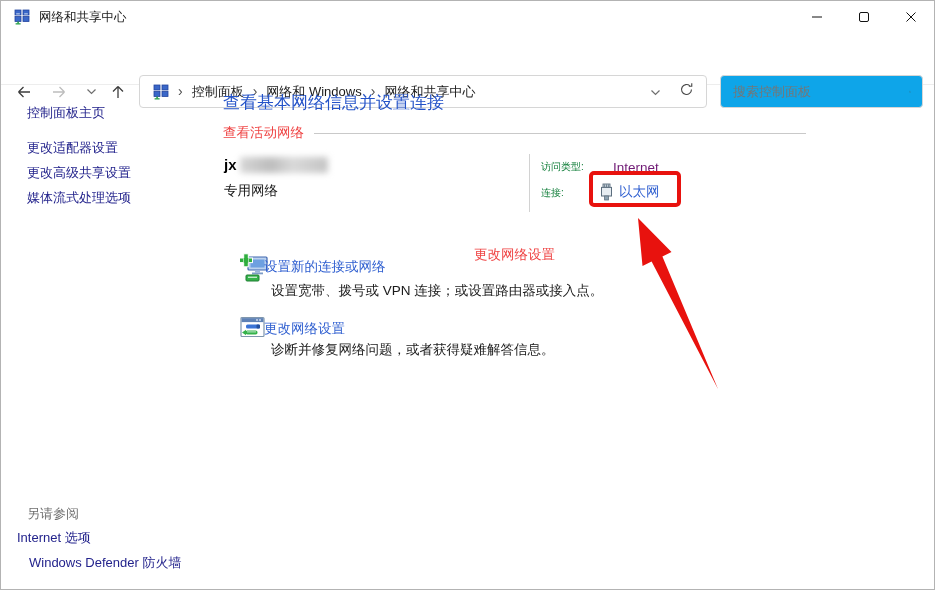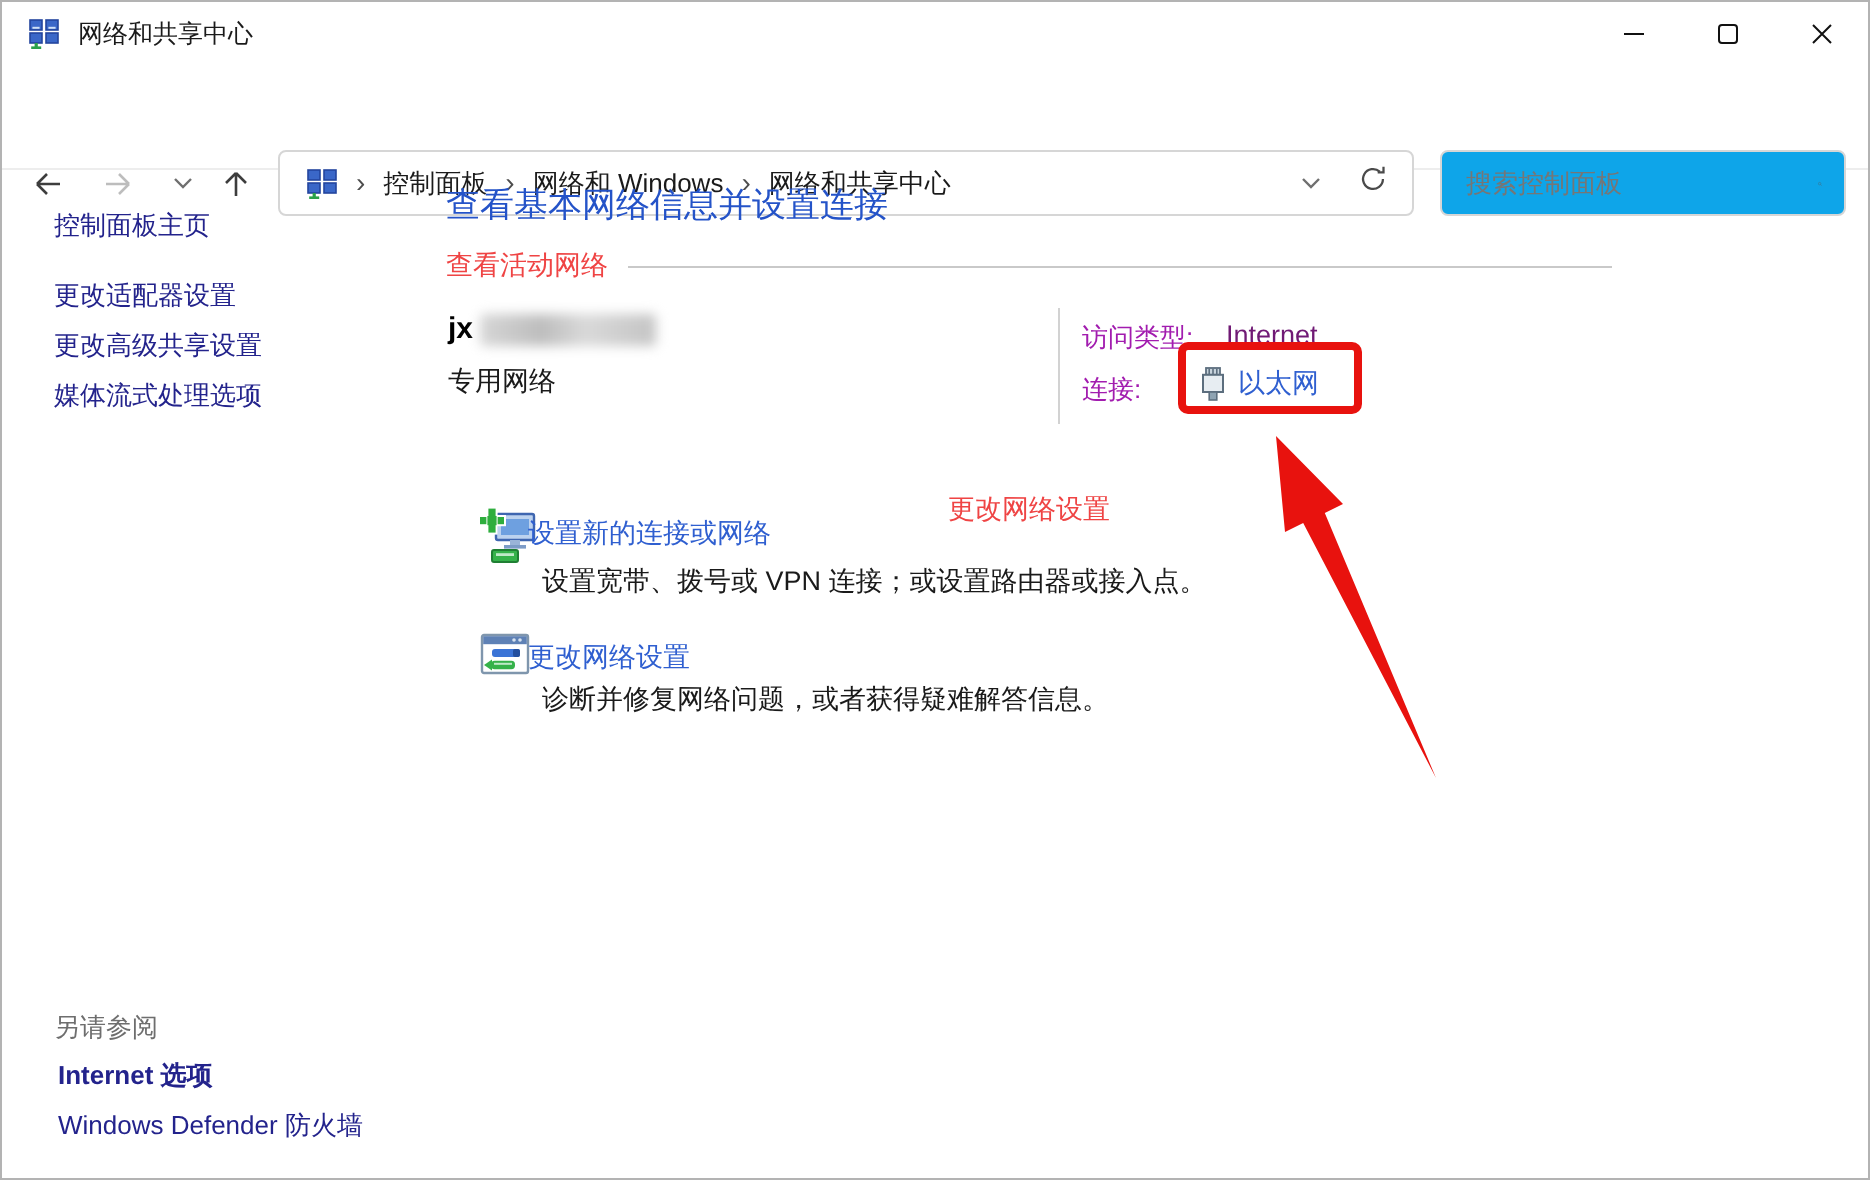--- a/index.html
+++ b/index.html
@@ -40,21 +40,21 @@
   
   .page-heading { position:absolute; left:222px; top:90px; font-size:17px; color:#2453c8; }
   .section-row { position:absolute; left:222px; width:583px; display:flex; align-items:center; font-size:13.5px; color:#ef4444; }
   .section-row .rule { flex:1; height:1px; background:#c9c9c9; margin-left:10px; }
 
   .net-name { position:absolute; left:223px; top:155px; font-size:15px; font-weight:bold; color:#000; display:flex; align-items:center; }
   .net-blur { display:inline-block; width:88px; height:16px; margin-left:3px; border-radius:2px;
               background:linear-gradient(90deg,#d6d6d6,#bdbdbd 35%,#d9d9d9 60%,#c4c4c4); filter:blur(3px); }
   .net-kind { position:absolute; left:223px; top:181px; font-size:13.5px; }
   .vdivider { position:absolute; left:528px; top:153px; width:1px; height:58px; background:#d2d2d2; }
-  .field-label { position:absolute; font-size:13px; color:#a21caf; }
+  .field-label { position:absolute; font-size:10px; color:#15803d; }
   .field-value { position:absolute; font-size:13.5px; color:#701a75; }
   .conn-row { position:absolute; left:599px; top:182px; display:flex; align-items:center; }
   .conn-link { font-size:13.5px; color:#2f5fd0; margin-left:6px; cursor:pointer; }
 
   .task-icon { position:absolute; left:238px; width:32px; height:30px; }
   .task-link { position:absolute; left:263px; font-size:13.5px; color:#2f5fd0; cursor:pointer; }
   .task-desc { position:absolute; left:270px; font-size:13.5px; color:#1a1a1a; }
 
   
   .anno-box { position:absolute; left:588px; top:170px; width:92px; height:36px; border:4px solid #e8120e; border-radius:5px; }
@@ -158,21 +158,21 @@
       </svg>
     </div>
   </div>
 
   <div class="side-link" style="top:103px;">控制面板主页</div>
   <div class="side-link" style="top:138px;">更改适配器设置</div>
   <div class="side-link" style="top:163px;">更改高级共享设置</div>
   <div class="side-link" style="top:188px;">媒体流式处理选项</div>
 
   <div class="seealso-title" style="top:504px;">另请参阅</div>
-  <div class="side-link" style="top:528px;left:28px;font-weight:bold;">Internet 选项</div>
+  <div class="side-link" style="top:528px;left:16px;">Internet 选项</div>
   <div class="side-link" style="top:553px;left:28px;">Windows Defender 防火墙</div>
 
   <div class="page-heading">查看基本网络信息并设置连接</div>
 
   <div class="section-row" style="top:123px;">
     <span>查看活动网络</span>
     <div class="rule"></div>
   </div>
 
   <div class="net-name">

